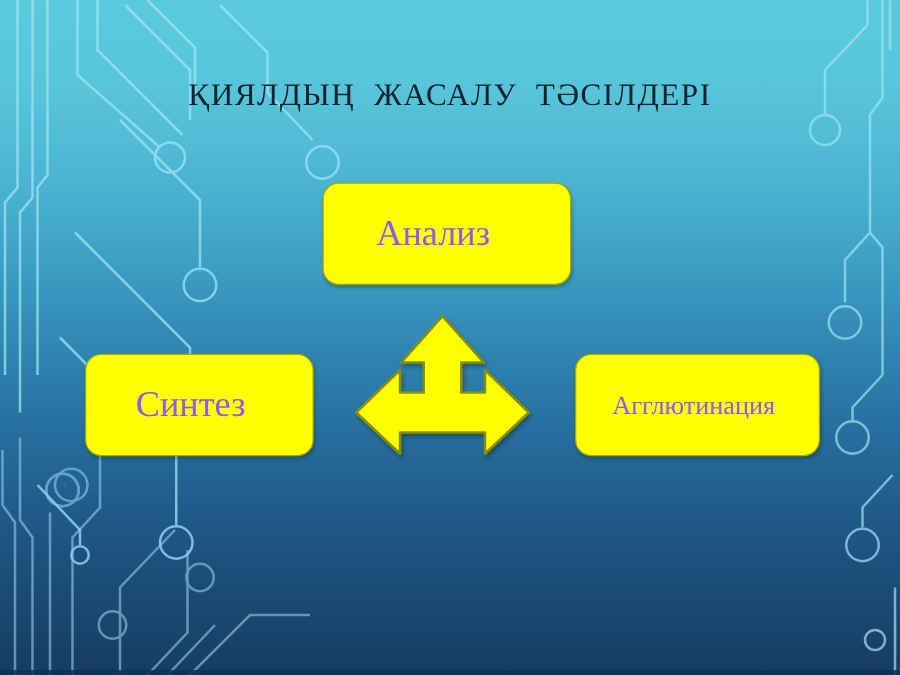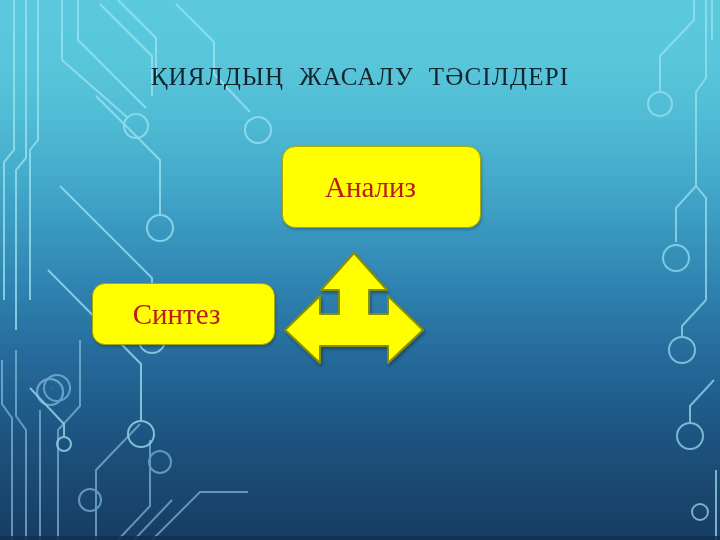--- a/index.html
+++ b/index.html
@@ -65,23 +65,22 @@
   
   .box {
     position: absolute;
     background: #ffff00;
     border: 1.5px solid #a5a900;
     border-radius: 13px;
     box-sizing: border-box;
     display: flex;
     align-items: center;
     justify-content: center;
-    color: #b91c1c;
+    color: #8b5cf6;
     box-shadow: 1px 2px 3px rgba(0,0,0,0.22);
-    margin-left: 24px;
   }
   .box span {
     display: block;
     line-height: 1;
   }
 
   #box-analiz {
     left: 258px;
     top: 146px;
     width: 199px;
@@ -89,21 +88,21 @@
   }
   #box-analiz span {
     font-size: 29px;
     padding-right: 22px;
   }
 
   #box-sintez {
     left: 68px;
     top: 283px;
     width: 183px;
-    height: 62px;
+    height: 82px;
   }
   #box-sintez span {
     font-size: 29px;
     padding-right: 14px;
   }
 
   #box-agglyutinaciya {
     left: 460px;
     top: 283px;
     width: 196px;
@@ -197,20 +196,23 @@
   <div id="title">ҚИЯЛДЫҢ  ЖАСАЛУ  ТӘСІЛДЕРІ</div>
 
   <div class="box" id="box-analiz">
     <span>Анализ</span>
   </div>
 
   <div class="box" id="box-sintez">
     <span>Синтез</span>
   </div>
 
+  <div class="box" id="box-agglyutinaciya">
+    <span>Агглютинация</span>
+  </div>
 
   <div id="arrow-wrap">
     <svg width="142" height="115" viewBox="0 0 142 115" xmlns="http://www.w3.org/2000/svg">
       <defs>
         <filter id="arrowshadow" x="-25%" y="-25%" width="160%" height="160%">
           <feDropShadow dx="1.5" dy="2.5" stdDeviation="1.6" flood-color="#000000" flood-opacity="0.30"></feDropShadow>
         </filter>
       </defs>
       <path d="M71 2
                L104 39

